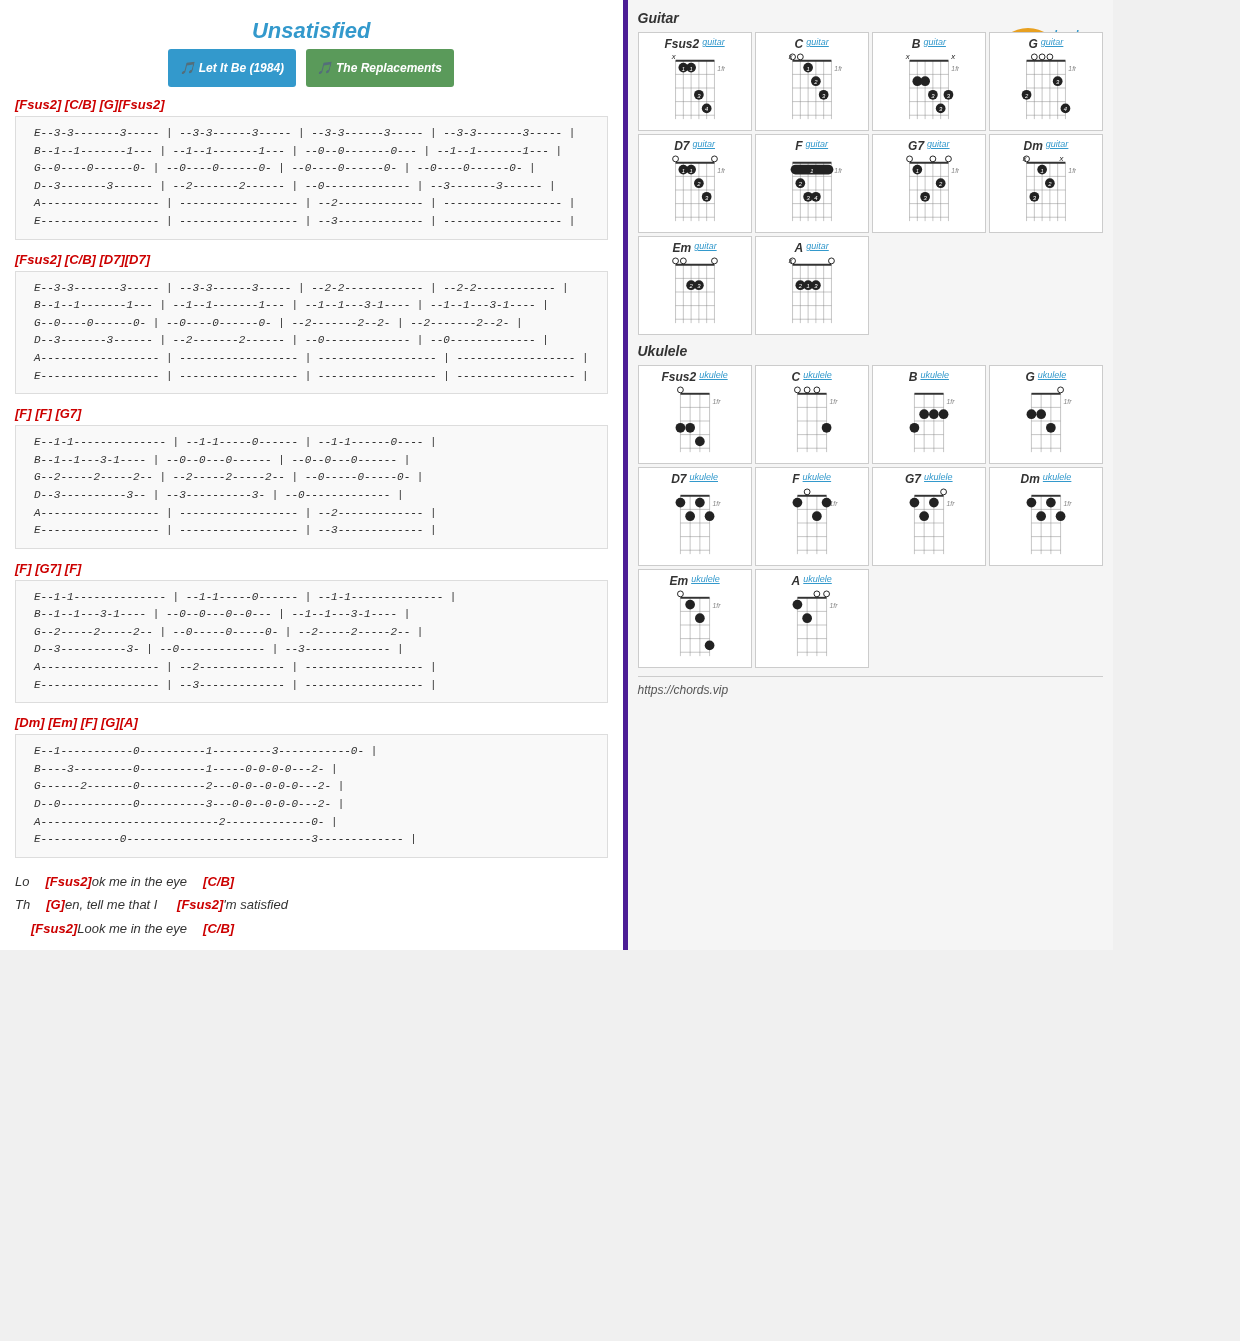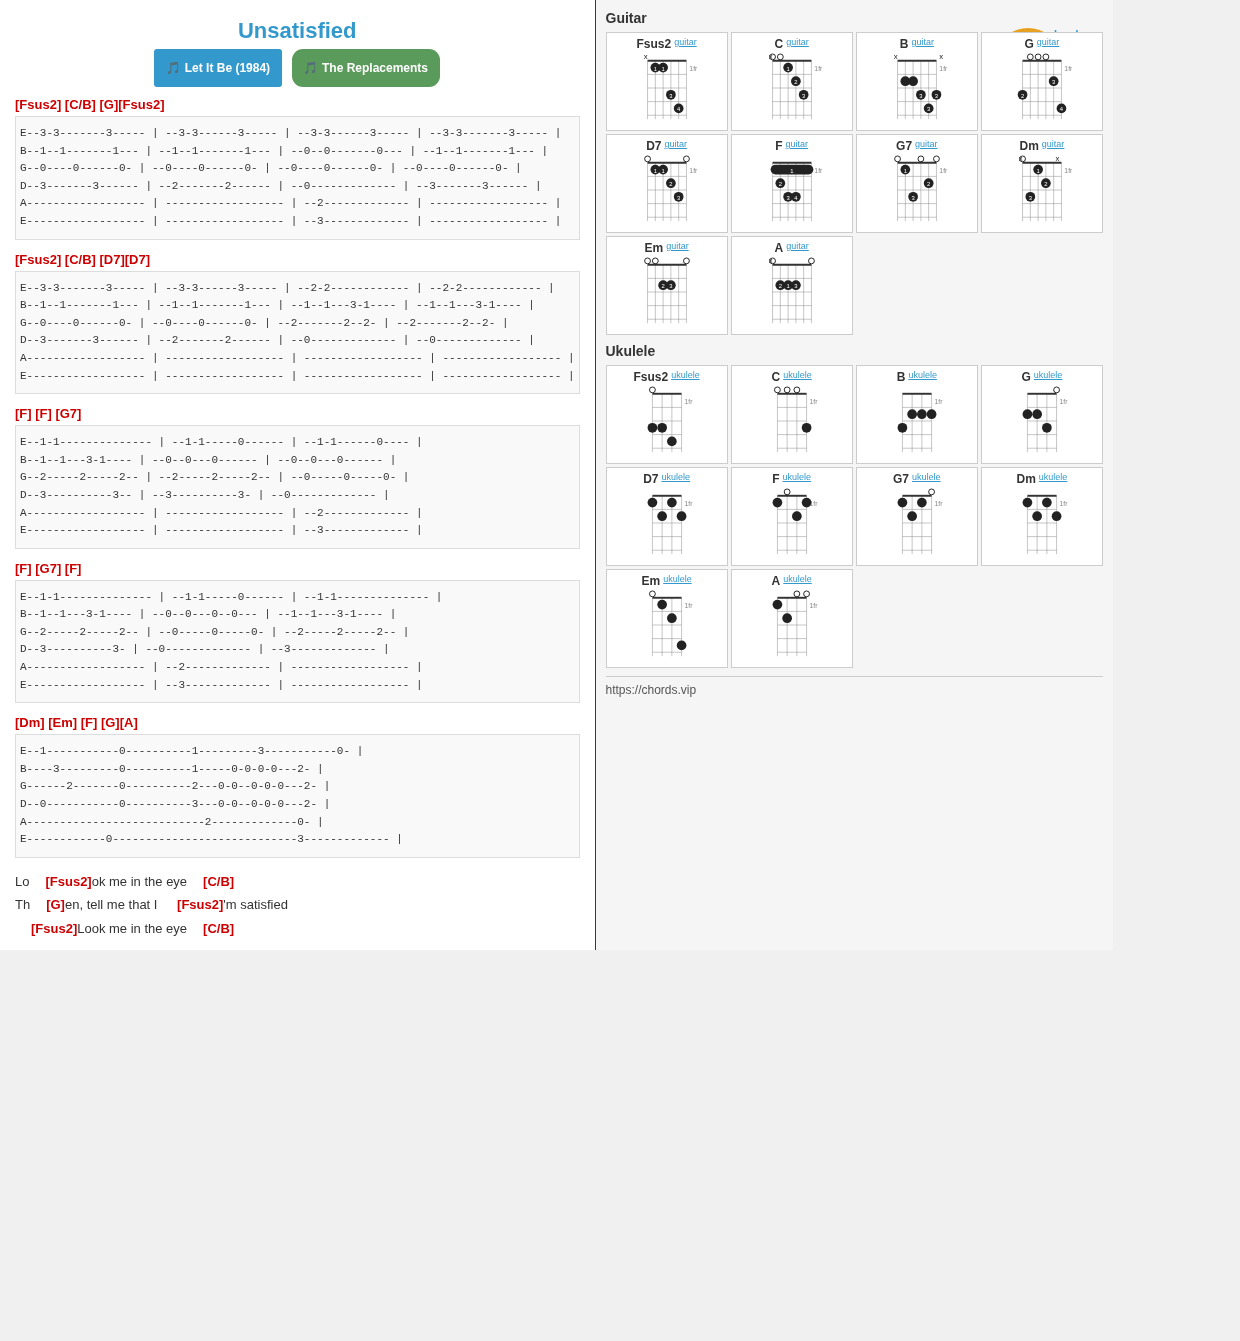--- a/index.html
+++ b/index.html
@@ -1,34 +1,34 @@
 <!DOCTYPE html>
 <html><head>
   <meta charset="utf-8">
   <style>
     * { box-sizing: border-box; margin: 0; padding: 0; }
     body { font-family: Arial, sans-serif; font-size: 13px; background: #f0f0f0; color: #333; }
     
-    .page-wrapper { display: flex; width: 1113px; background: #fff; }
+    .page-wrapper { display: flex; width: 1113px; background: #fff; font-style: italic; }
     
     .left-panel { flex: 0 0 530px; padding: 10px 15px; }
-    .right-panel { flex: 1; padding: 10px; background: #f5f5f5; border-left: 1px solid #4c1d95; }
+    .right-panel { flex: 1; padding: 10px; background: #f5f5f5; border-left: 5px solid #4c1d95; }
     
     h1.song-title { text-align: center; color: #3399cc; font-size: 22px; font-weight: bold; padding: 8px 0 5px; }
     
     .tag-buttons { text-align: center; margin-bottom: 10px; }
     .tag-btn { display: inline-block; padding: 12px 12px; margin: 0 3px; border-radius: 3px; font-size: 12px; font-weight: bold; text-decoration: none; color: #fff; }
     .tag-btn.blue { background: #3399cc; }
-    .tag-btn.green { background: #5a9a5a; border-radius: 11px; }
+    .tag-btn.green { background: #5a9a5a; }
     
     .description { font-size: 12px; color: #333; line-height: 1.5; margin-bottom: 10px; }
     
     .chord-line { color: #cc0000; font-weight: bold; font-size: 13px; margin: 8px 0 4px; }
     
-    .tab-block { background: #f9f9f9; border: 1px solid #ddd; padding: 8px 4px; margin-bottom: 12px; font-family: 'Courier New', monospace; font-size: 11px; line-height: 1.6; white-space: pre; overflow-x: auto; }
+    .tab-block { background: #f9f9f9; border: 1px solid #ddd; padding: 8px 18px; margin-bottom: 12px; font-family: 'Courier New', monospace; font-size: 11px; line-height: 1.6; white-space: pre; overflow-x: auto; }
     
     .lyrics-section { margin-top: 12px; font-size: 13px; line-height: 1.8; }
     .lyric-line { margin: 0; }
     .chord-inline { color: #cc0000; font-weight: bold; padding-left: 16px; }
     
     
     .section-title { font-weight: bold; font-size: 14px; margin-bottom: 6px; color: #333; }
     
     .chord-card { background: #fff; border: 1px solid #ccc; padding: 4px; text-align: center; min-height: 90px; position: relative; }
     .chord-name { font-weight: bold; font-size: 12px; color: #333; }

